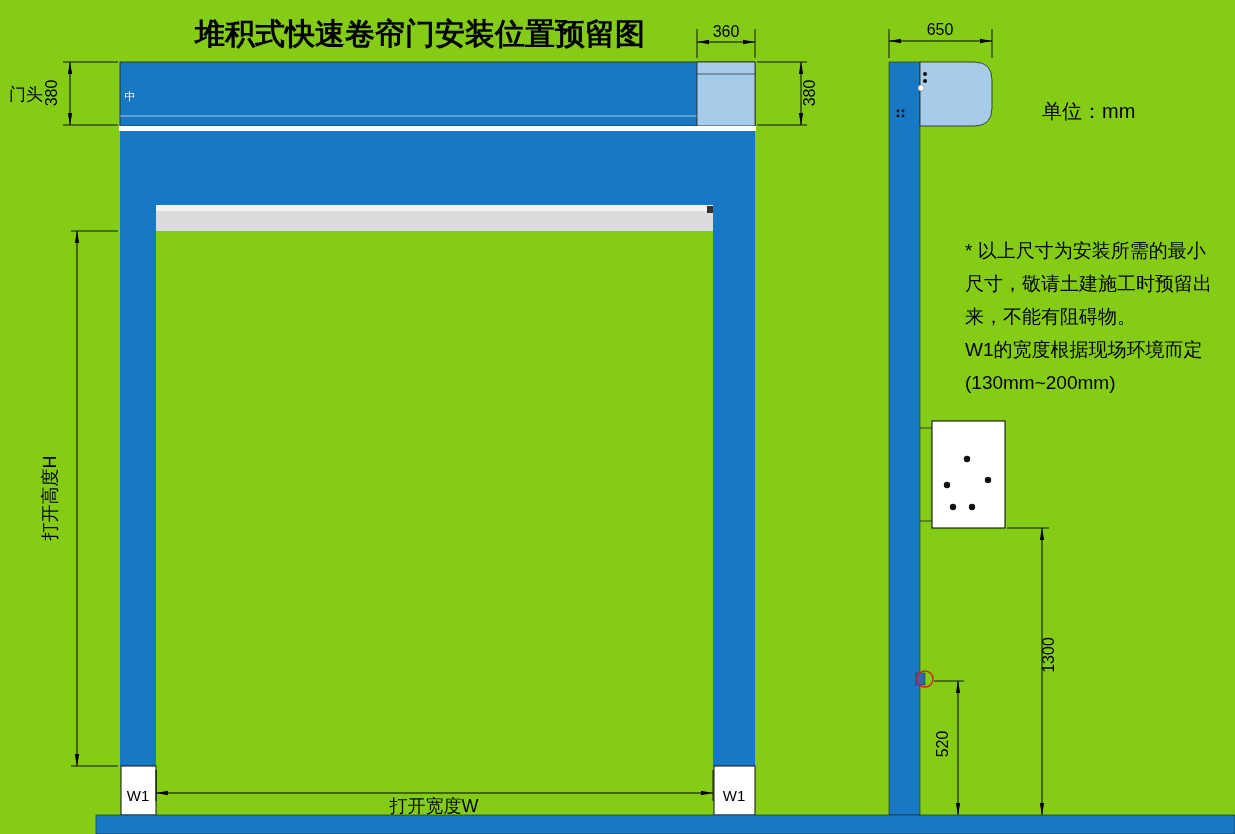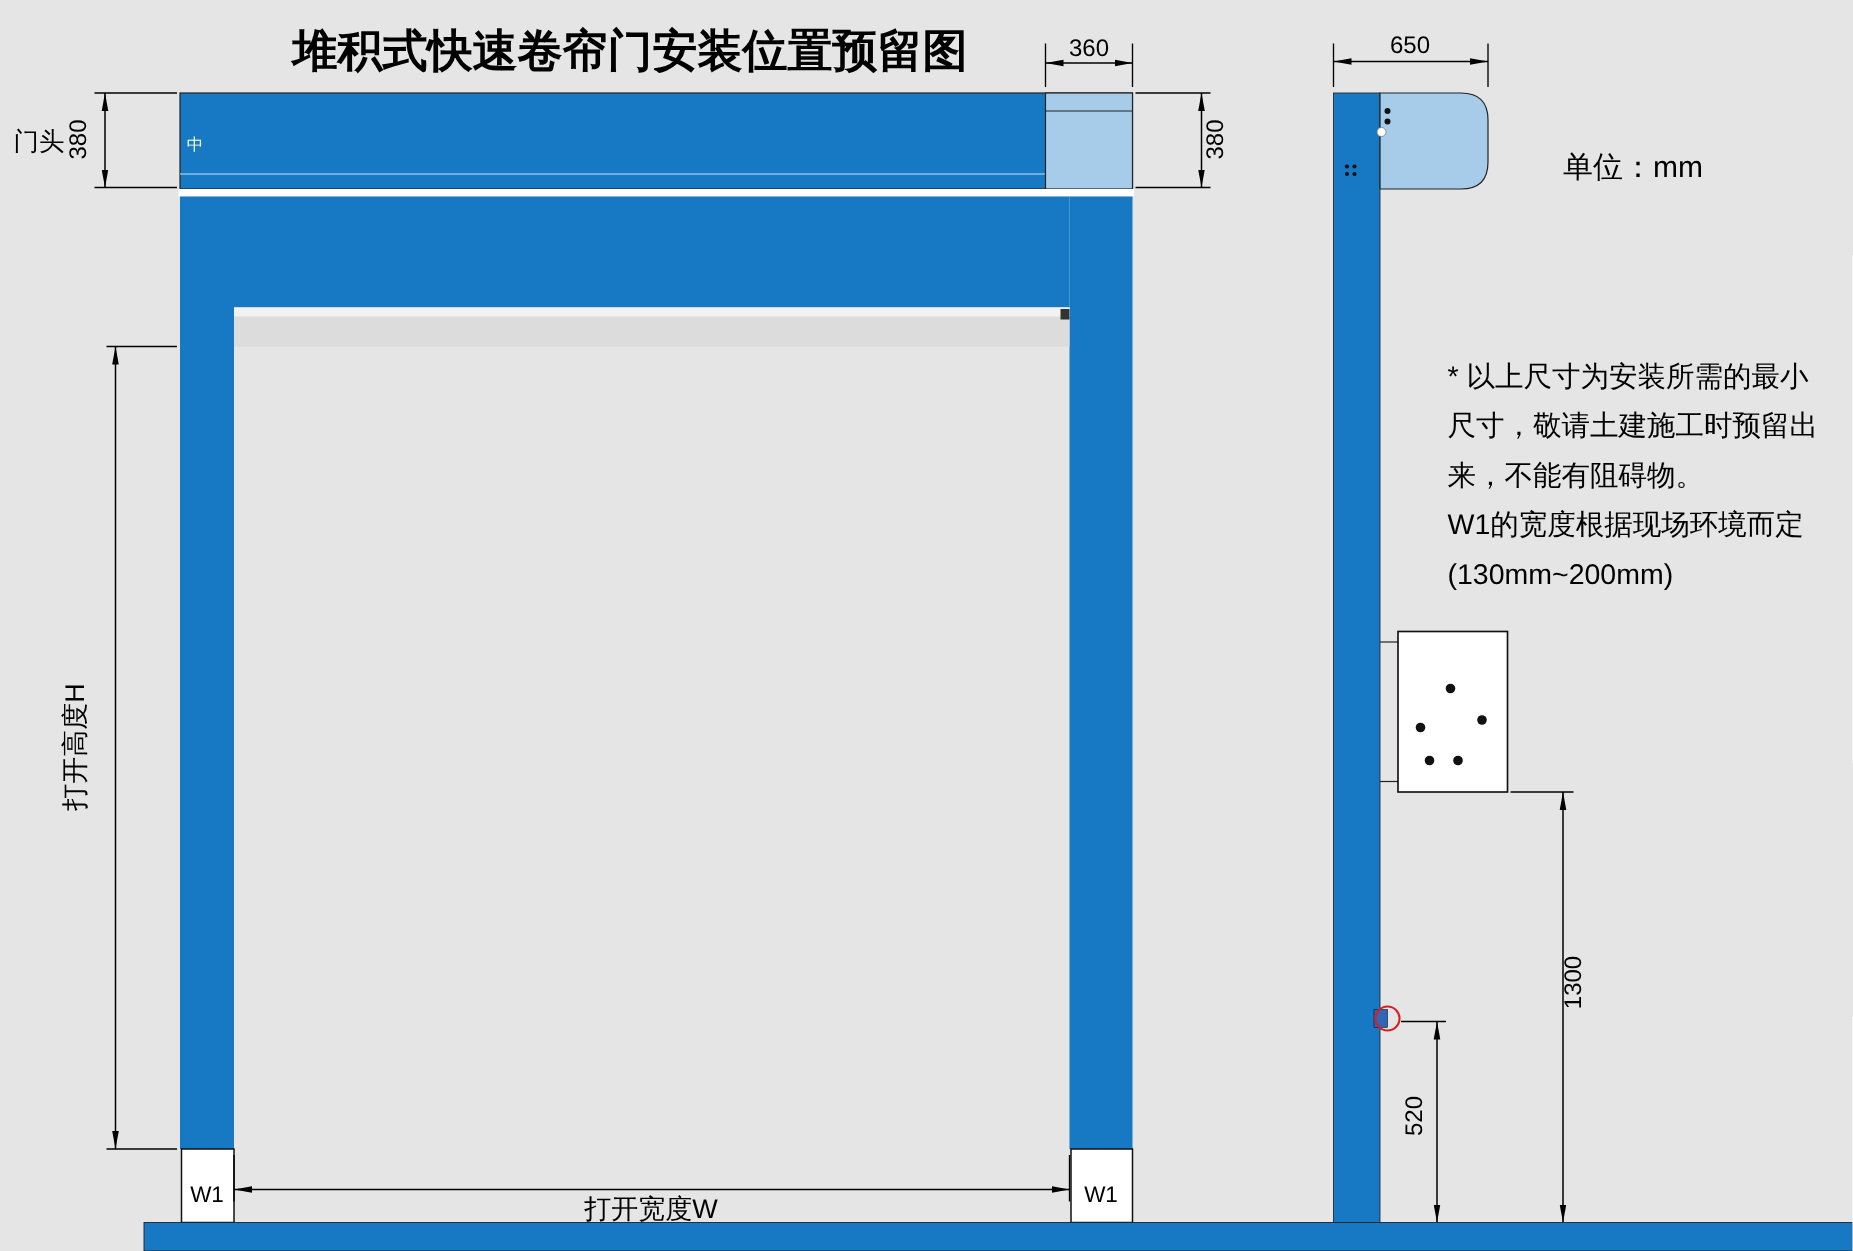--- a/index.html
+++ b/index.html
@@ -1,16 +1,16 @@
 <!DOCTYPE html>
 <html><head>
 <meta charset="utf-8">
 <style>
   html,body{margin:0;padding:0;background:#ffffff;}
-  #stage{position:relative;width:1235px;height:834px;background:#e5e5e5;overflow:hidden;
+  #stage{position:relative;width:1235px;height:834px;background:#84cc16;overflow:hidden;
          font-family:"Liberation Sans", sans-serif;}
   svg{display:block;}
   text{font-family:"Liberation Sans", sans-serif;fill:#000;}
   .title-text{font-size:30px;font-weight:bold;}
   .dim-num{font-size:16px;}
   .dim-label{font-size:18px;}
   .small-label{font-size:15px;}
   .note-text{font-size:19px;}
   .unit-text{font-size:20px;}
   .mark-text{font-size:11px;fill:#ffffff;}

